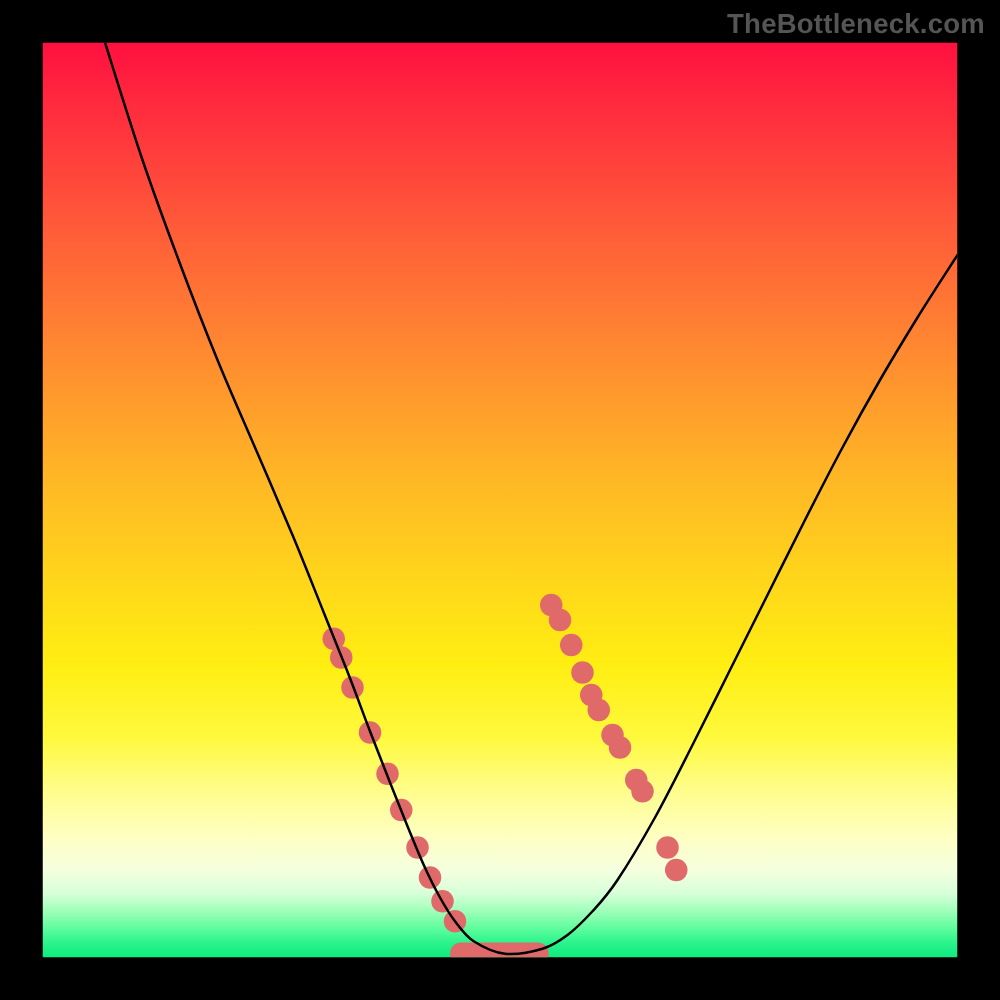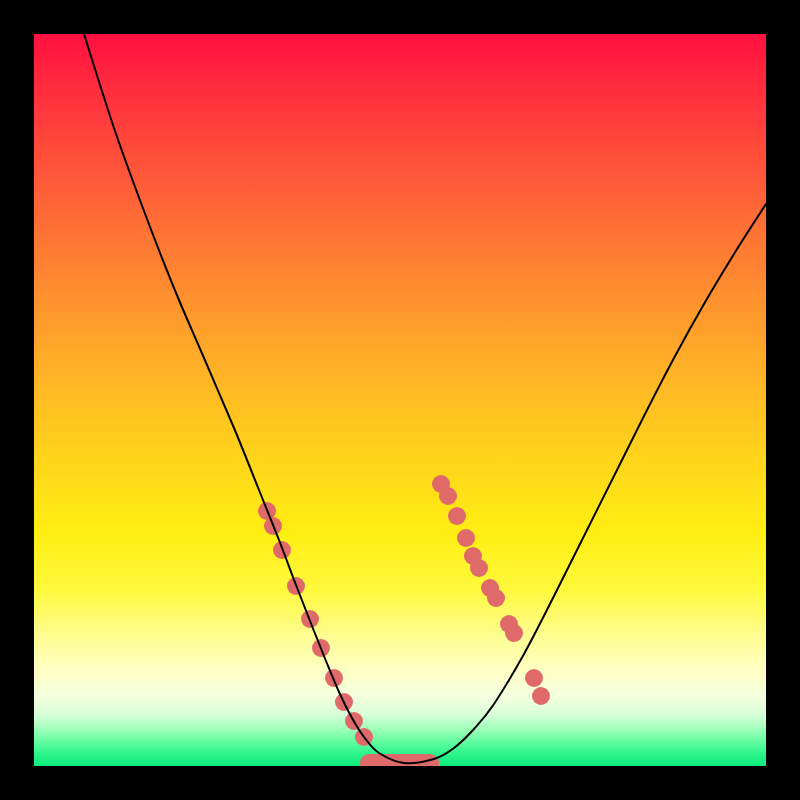--- a/index.html
+++ b/index.html
@@ -100,13 +100,14 @@
           <circle cx="456" cy="554" r="9" fill="#e06a6a"></circle>
           <circle cx="462" cy="564" r="9" fill="#e06a6a"></circle>
           <circle cx="475" cy="590" r="9" fill="#e06a6a"></circle>
           <circle cx="480" cy="599" r="9" fill="#e06a6a"></circle>
           <circle cx="500" cy="644" r="9" fill="#e06a6a"></circle>
           <circle cx="507" cy="662" r="9" fill="#e06a6a"></circle>
         </g>
       <path id="curve-path" fill="none" d="M 50 0 C 55.0 15.7, 70.0 64.5, 80 94 C 90.0 123.5, 100.0 150.3, 110 177 C 120.0 203.7, 130.0 229.5, 140 254 C 150.0 278.5, 160.0 300.7, 170 324 C 180.0 347.3, 190.8 372.0, 200 394 C 209.2 416.0, 217.5 437.3, 225 456 C 232.5 474.7, 238.8 490.2, 245 506 C 251.2 521.8, 256.5 536.7, 262 551 C 267.5 565.3, 273.0 579.3, 278 592 C 283.0 604.7, 287.5 616.0, 292 627 C 296.5 638.0, 300.7 648.5, 305 658 C 309.3 667.5, 313.8 676.5, 318 684 C 322.2 691.5, 325.5 697.2, 330 703 C 334.5 708.8, 338.3 714.7, 345 719 C 351.7 723.3, 360.8 728.0, 370 729 C 379.2 730.0, 391.7 727.5, 400 725 C 408.3 722.5, 413.3 719.0, 420 714 C 426.7 709.0, 433.3 702.3, 440 695 C 446.7 687.7, 451.7 682.5, 460 670 C 468.3 657.5, 480.0 638.0, 490 620 C 500.0 602.0, 510.0 581.7, 520 562 C 530.0 542.3, 540.0 522.0, 550 502 C 560.0 482.0, 570.0 462.0, 580 442 C 590.0 422.0, 600.0 401.7, 610 382 C 620.0 362.3, 630.0 342.7, 640 324 C 650.0 305.3, 660.0 287.3, 670 270 C 680.0 252.7, 689.7 236.7, 700 220 C 710.3 203.3, 726.7 178.3, 732 170" stroke="#000000" stroke-width="2" stroke-linecap="round"></path>
     </svg>
   </div>
+  <div class="attrib">TheBottleneck.com</div>
 </div>
 
 </body></html>

